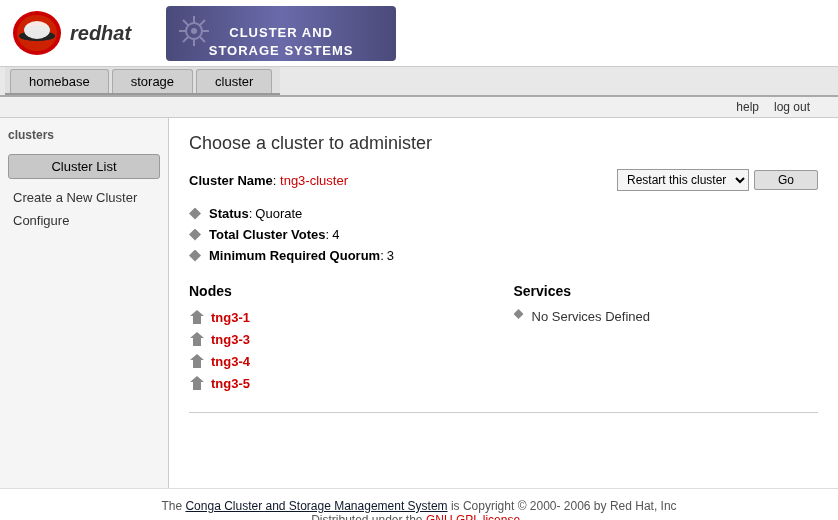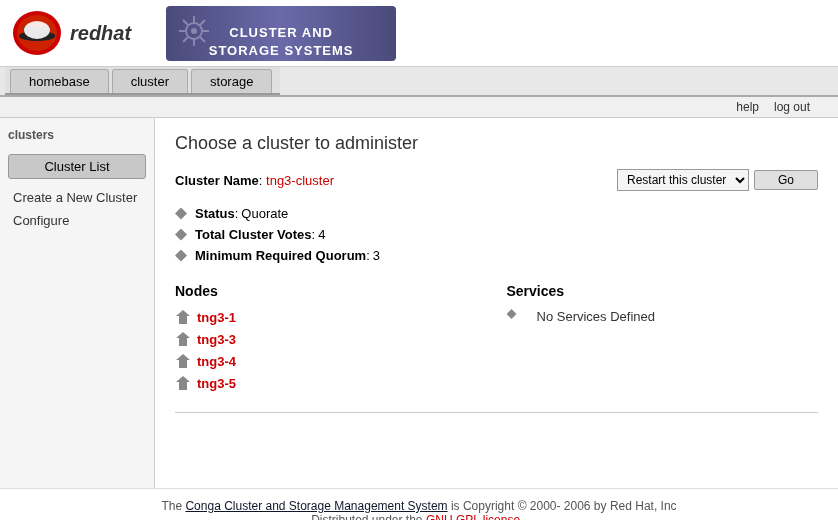--- a/index.html
+++ b/index.html
@@ -89,21 +89,21 @@
     }
 
     
     #main-layout {
       display: flex;
       min-height: 370px;
     }
 
     
     #sidebar {
-      width: 155px;
+      width: 169px;
       background: #f5f5f5;
       border-right: 1px solid #ccc;
       padding: 10px 8px;
     }
     #sidebar-title {
       font-size: 12px;
       font-weight: bold;
       color: #555;
       text-transform: lowercase;
       margin-bottom: 8px;
@@ -233,21 +233,20 @@
       flex-shrink: 0;
     }
     .node-link {
       color: #cc0000;
       text-decoration: none;
       font-size: 13px;
     }
     .service-row {
       display: flex;
       margin-bottom: 6px;
-      gap: 12px;
     }
     .service-bullet {
       width: 10px;
       height: 10px;
       background: #888;
       margin-right: 8px;
       flex-shrink: 0;
       clip-path: polygon(50% 0%, 100% 50%, 50% 100%, 0% 50%);
     }
     .service-text {
@@ -312,22 +311,22 @@
     <div id="banner-title" style="color:#fff;font-size:13px;font-weight:bold;text-align:center;text-transform:uppercase;letter-spacing:1px;line-height:1.4;">
       <span>CLUSTER AND</span><br>
       <span>STORAGE SYSTEMS</span>
     </div>
   </div>
 </div>
 
 <div id="navbar">
   <div style="background:#e0e0e0; border-bottom:2px solid #999; display:flex; align-items:flex-end; padding:0 5px; height:28px;">
     <a class="nav-tab" href="#">homebase</a>
+    <a class="nav-tab" href="#">storage</a>
     <a class="nav-tab" href="#">cluster</a>
-    <a class="nav-tab" href="#">storage</a>
   </div>
 </div>
 
 <div id="util-bar">
   <a href="#">help</a>
   <a href="#">log out</a>
 </div>
 
 <div id="main-layout">
 

